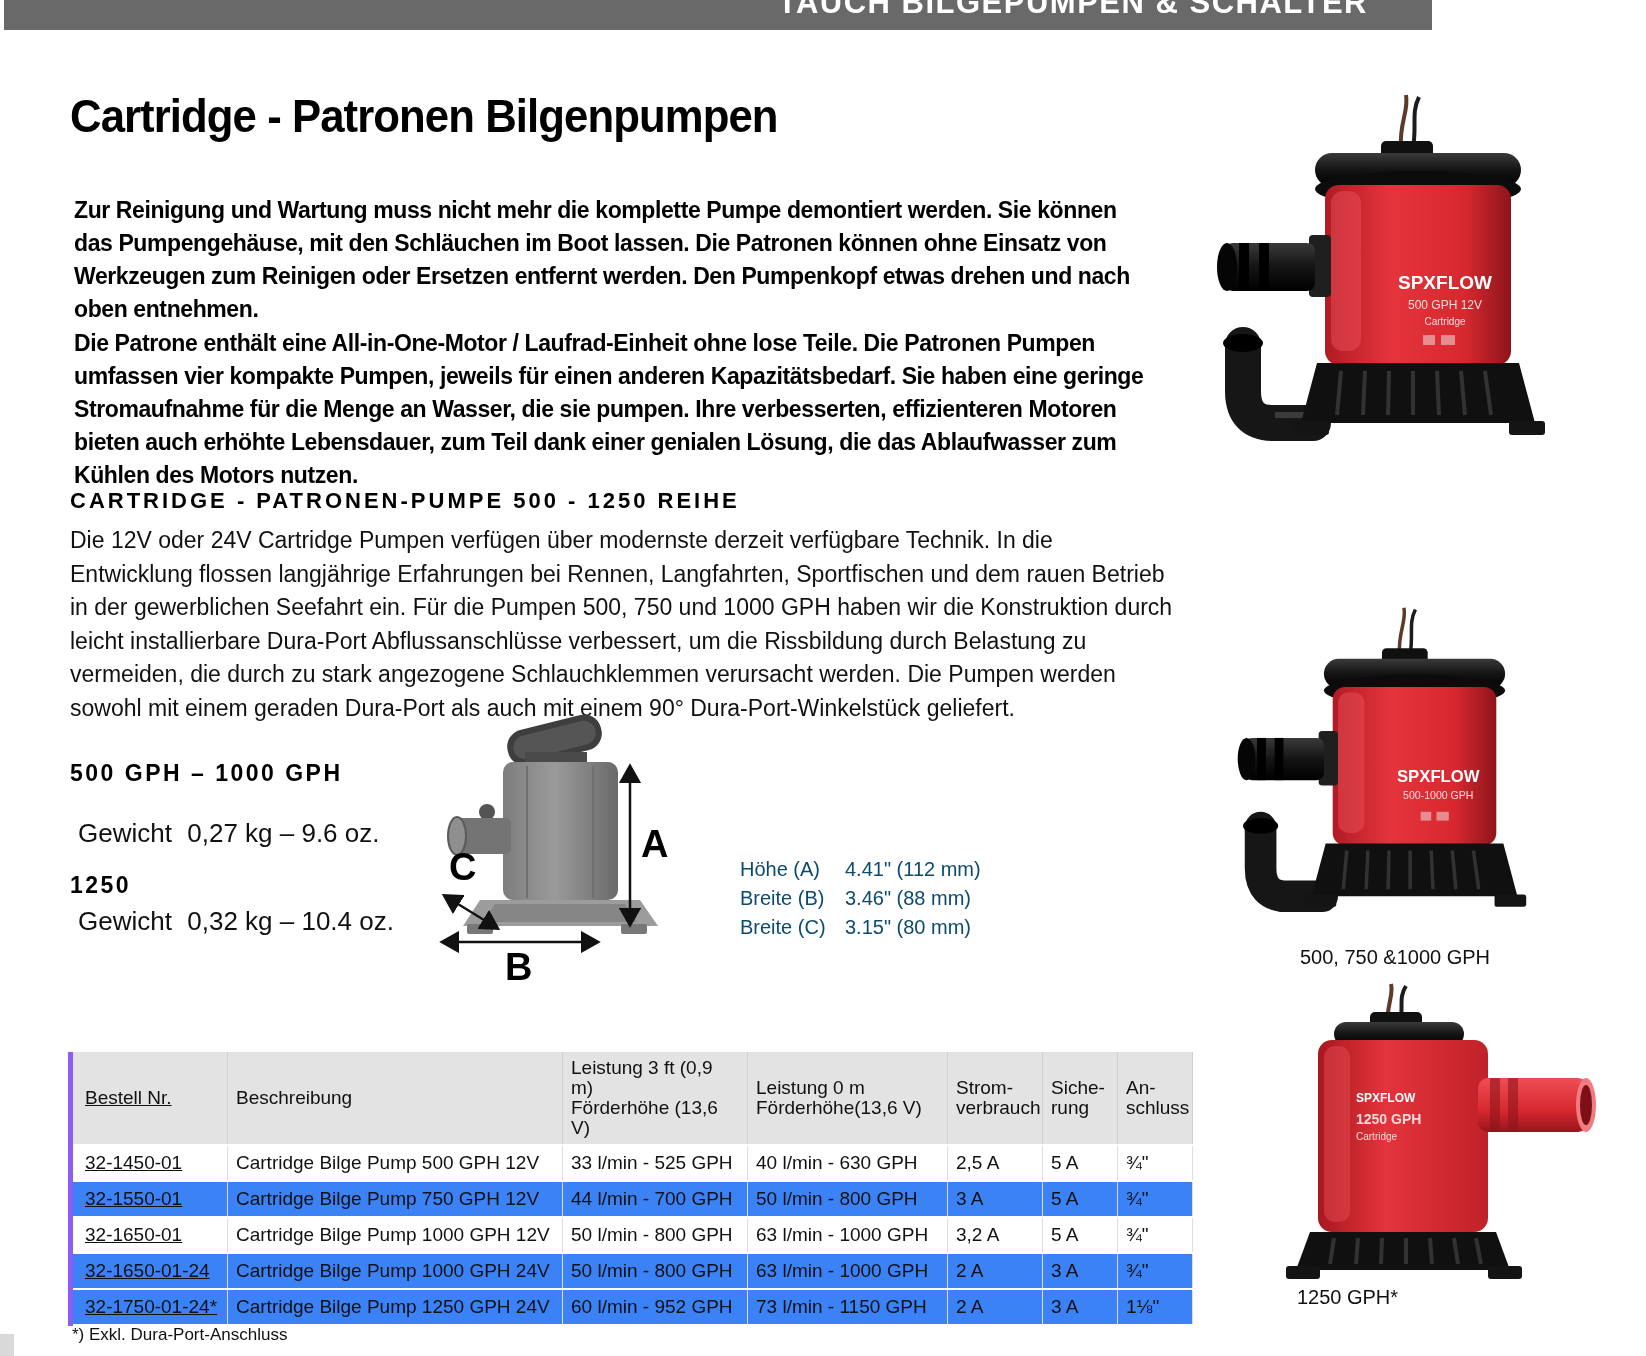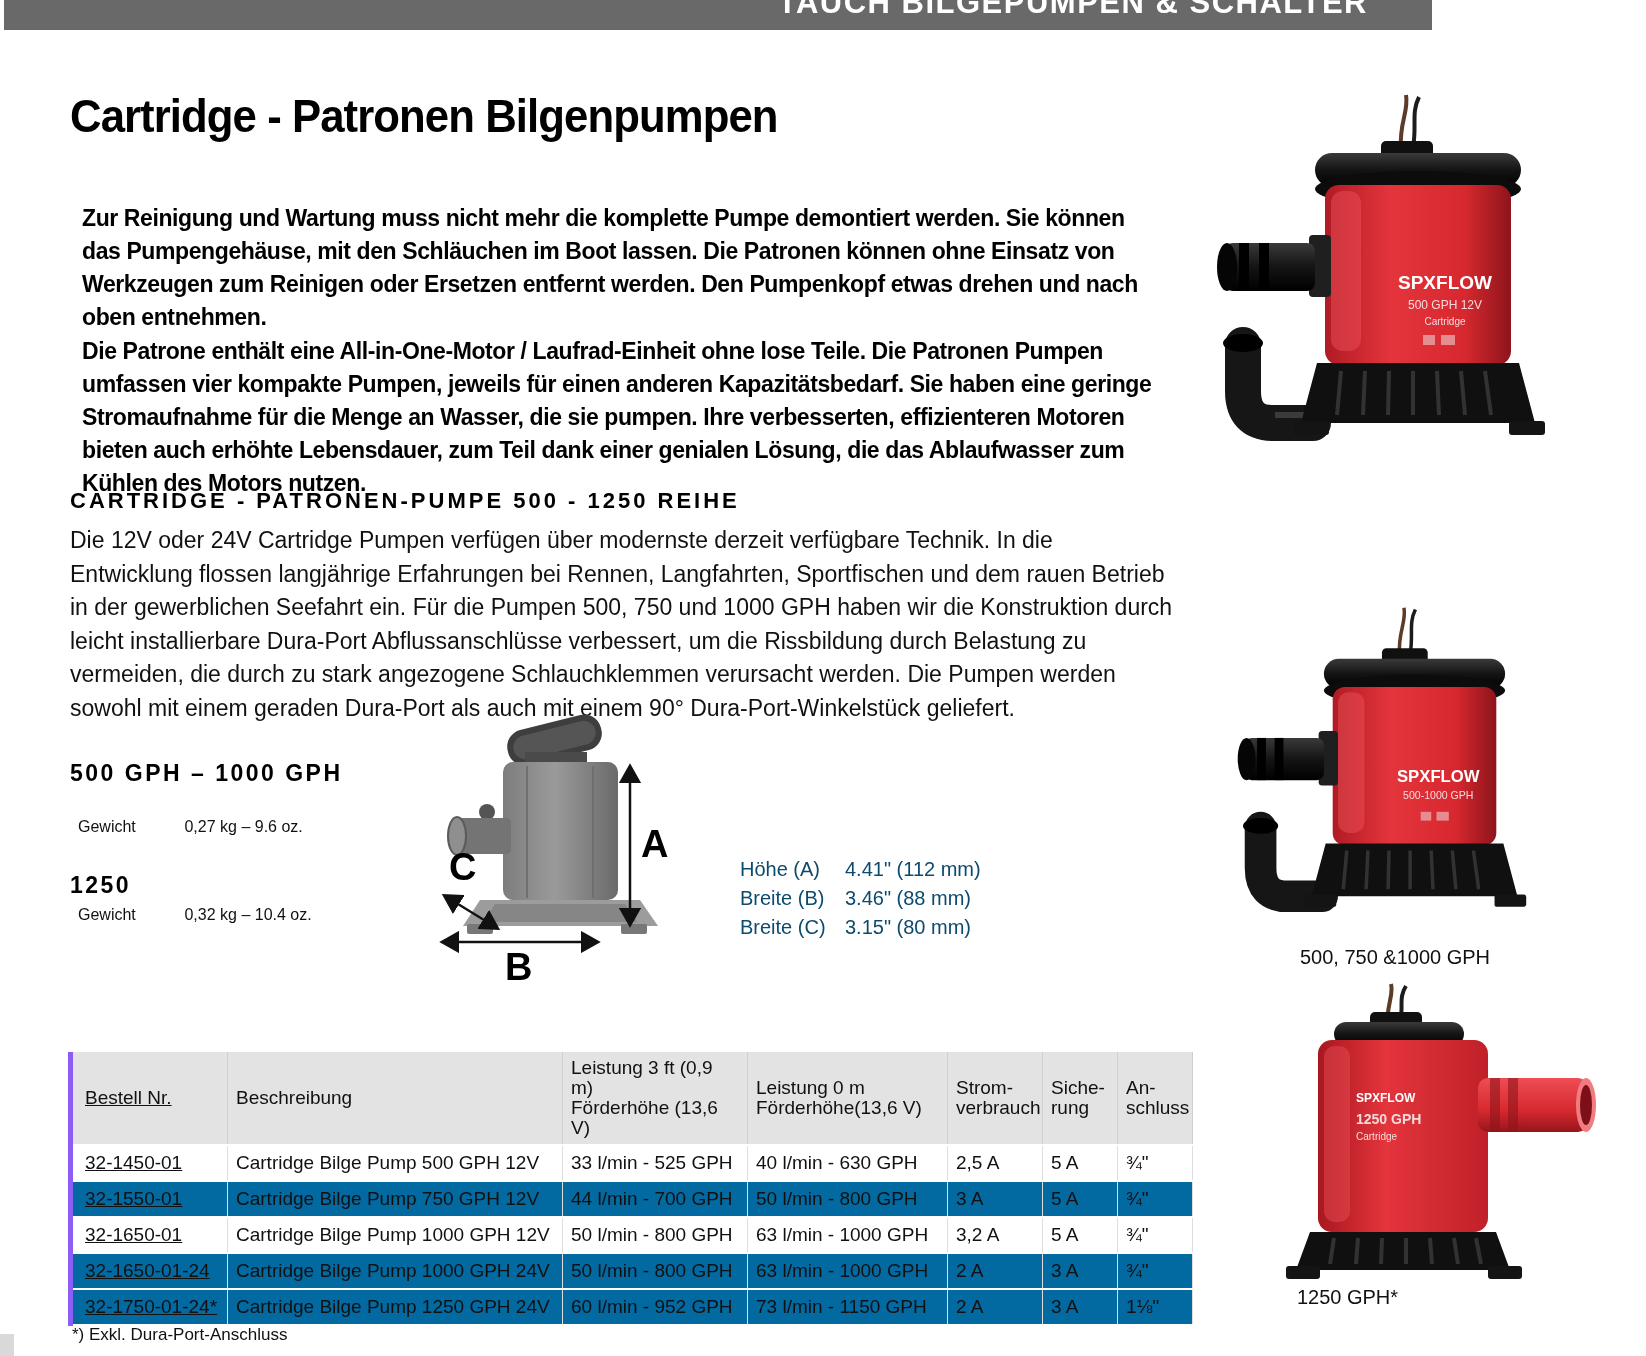--- a/index.html
+++ b/index.html
@@ -11,32 +11,32 @@
   .banner{position:absolute;left:4px;top:0;width:1428px;height:30px;background:#696969;overflow:hidden;}
   .banner span{
     display:block;text-align:right;padding-right:64px;color:#fff;font-weight:bold;
     font-size:31px;line-height:31px;letter-spacing:1.5px;transform:translateY(-13px);
     font-family:"Liberation Sans",sans-serif;
   }
   .page-title{
     position:absolute;left:70px;top:88px;margin:0;font-size:47px;font-weight:bold;
     letter-spacing:-1px;transform:scaleX(0.93);transform-origin:left top;white-space:nowrap;
   }
-  .intro{position:absolute;left:70px;margin:12px;font-size:23px;font-weight:bold;letter-spacing:-0.4px;line-height:33px;}
+  .intro{position:absolute;left:70px;margin:4px;font-size:23px;font-weight:bold;letter-spacing:-0.4px;line-height:33px;}
   .intro.p1{top:190px;width:1060px;}
   .intro.p2{top:323px;width:1095px;}
   .section-heading{
     position:absolute;left:70px;top:488px;margin:0;font-size:22px;font-weight:bold;letter-spacing:3px;white-space:nowrap;
   }
   .body-text{position:absolute;left:70px;top:524px;width:1105px;margin:0;font-size:23px;line-height:33.5px;color:#111;}
   
   .spec-h{position:absolute;left:70px;margin:0;font-size:23px;font-weight:bold;letter-spacing:2.5px;white-space:nowrap;}
   .spec-h.g1{top:760px;}
   .spec-h.g2{top:872px;}
-  .spec-line{position:absolute;left:78px;font-size:16px;color:#111;white-space:nowrap;}
+  .spec-line{position:absolute;left:78px;font-size:26px;color:#111;white-space:nowrap;}
   .spec-line.l1{top:818px;}
   .spec-line.l2{top:906px;}
   .spec-line .lbl{display:inline-block;width:102px;}
   
   .diagram{position:absolute;left:425px;top:712px;width:300px;height:275px;}
   .dim-list{position:absolute;left:740px;top:858px;font-size:20px;color:#0c4a6e;}
   .dim-row{display:flex;margin-bottom:6px;white-space:nowrap;}
   .dim-row .lbl{width:105px;}
   
   .pump-table{
@@ -47,21 +47,21 @@
     background:#e3e3e3;font-weight:normal;text-align:left;vertical-align:middle;
     white-space:pre-line;padding:6px 8px;height:52px;line-height:20px;
     border-right:1px solid #cfcfcf;border-bottom:2px solid #fff;
   }
   .pump-table td{
     padding:4px 8px;height:26px;white-space:nowrap;overflow:hidden;
     border-right:1px solid #dedede;border-bottom:2px solid #fff;vertical-align:middle;
   }
   .pump-table th:first-child,.pump-table td:first-child{padding-left:12px;border-left:5px solid #8b5cf6;text-decoration:underline;}
   .pump-table tr.odd td{background:#ffffff;}
-  .pump-table tr.even td{background:#0369a1;}
+  .pump-table tr.even td{background:#3b82f6;}
   .col-nr{width:157px;}.col-desc{width:335px;}.col-l3{width:185px;}.col-l0{width:200px;}
   .col-amp{width:95px;}.col-fuse{width:75px;}.col-conn{width:75px;}
   .footnote{position:absolute;left:72px;top:1325px;font-size:17px;color:#111;}
   
   .photo{position:absolute;}
   .photo1{left:1213px;top:93px;width:352px;height:382px;}
   .photo2{left:1233px;top:606px;width:312px;height:336px;}
   .photo3{left:1238px;top:982px;width:384px;height:300px;}
   .caption{position:absolute;font-size:20px;color:#111;text-align:center;white-space:nowrap;}
   .cap1{left:1240px;top:946px;width:310px;}

